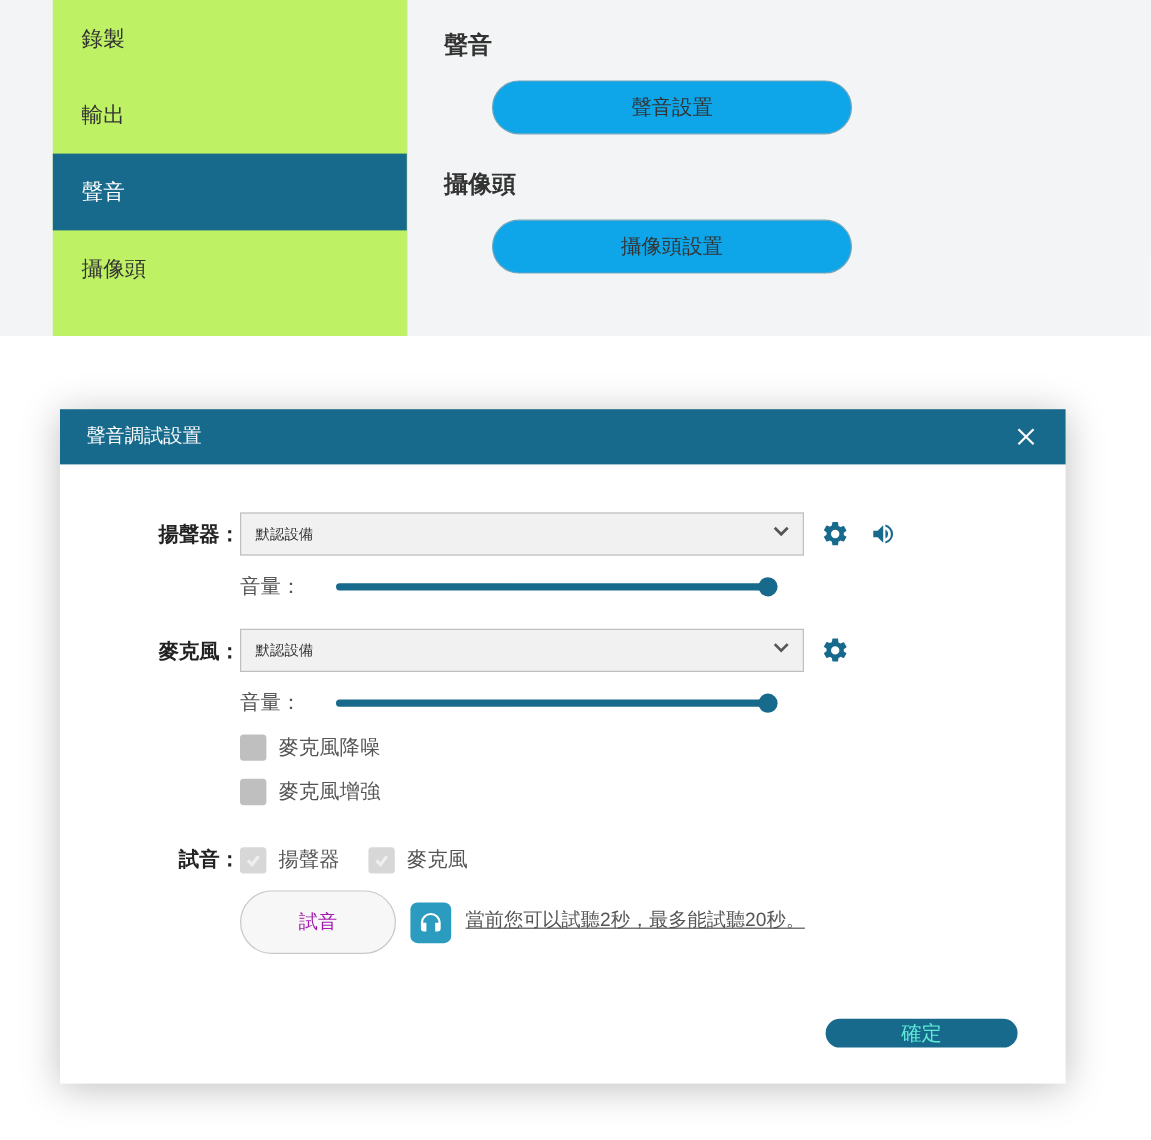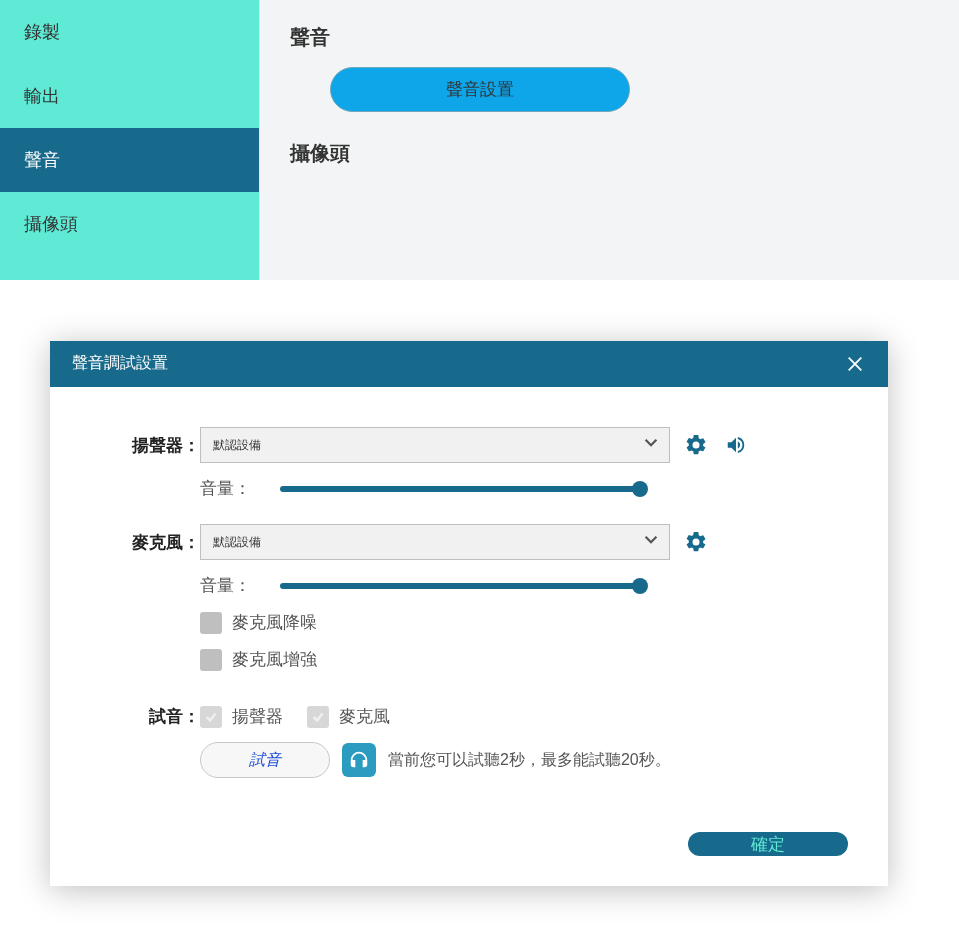--- a/index.html
+++ b/index.html
@@ -1,21 +1,21 @@
 <!DOCTYPE html>
 <html><head>
 <meta charset="utf-8">
 <style>
   * { box-sizing: border-box; margin: 0; padding: 0; font-family: "Microsoft YaHei", "PingFang TC", "Heiti TC", sans-serif; }
   body { background: #fff; width: 959px; height: 950px; position: relative; overflow: hidden; }
 
   .window { width: 959px; }
   .titlebar { background: #186a8c; color: #fff; padding: 14px 24px; font-size: 18px; }
   .body { display: flex; background: #f3f4f5; height: 280px; }
-  .sidebar { width: 260px; background: #5eead4; border-right: 1px solid #e5e5e5; }
+  .sidebar { width: 296px; background: #bef264; border-right: 1px solid #e5e5e5; margin-left: 44px; }
   .side-item { padding: 20px 24px; font-size: 18px; color: #333; cursor: pointer; }
   .side-item.active { background: #186a8c; color: #fff; }
   .main { flex: 1; padding: 24px 30px; }
   .section-heading { font-size: 20px; font-weight: bold; color: #333; margin-bottom: 16px; }
   .section-block { margin-bottom: 28px; }
   .pill-btn { display: block; margin-left: 40px; width: 300px; padding: 10px 0; text-align: center;
               background: #0ea5e9; border: 1px solid #6fa6bb; border-radius: 999px; font-size: 17px;
               color: #333; cursor: pointer; }
 
   .modal { position: absolute; top: 341px; left: 50px; width: 838px; background: #fff;
@@ -39,26 +39,26 @@
   .slider-track { position: relative; width: 360px; height: 6px; background: #186a8c; border-radius: 3px; margin-left: 80px; }
   .slider-thumb { position: absolute; right: -8px; top: 50%; transform: translateY(-50%);
                   width: 16px; height: 16px; border-radius: 50%; background: #186a8c; }
   .indent { margin-left: 110px; }
   .chk { display: inline-flex; align-items: flex-end; margin-right: 24px; }
   .chk-box { width: 22px; height: 22px; border-radius: 3px; background: #bfbfbf; margin-right: 10px;
              display: flex; align-items: center; justify-content: center; cursor: pointer; }
   .chk-box.lite { background: #d7d7d7; }
   .chk-box svg { width: 14px; height: 14px; stroke: #fff; stroke-width: 3; fill: none; opacity: 0.6; }
   .chk-label { color: #555; }
-  .test-btn { width: 130px; height: 36px; border: 1px solid #c8c8c8; border-radius: 999px; background: #f7f7f7;
-              color: #1d4ed8; font-size: 16px; cursor: pointer; font-style: italic; }
+  .test-btn { width: 130px; height: 53px; border: 1px solid #c8c8c8; border-radius: 999px; background: #f7f7f7;
+              color: #a21caf; font-size: 16px; cursor: pointer; }
   .headphone-icon { width: 34px; height: 34px; border-radius: 6px; background: #2b9bbf; margin: 0 12px;
                     display: flex; align-items: center; justify-content: center; }
   .headphone-icon svg { width: 22px; height: 22px; fill: #fff; }
-  .test-desc { flex: 1; color: #555; font-size: 16px; line-height: 1.4; }
+  .test-desc { flex: 1; color: #555; font-size: 16px; line-height: 1.4; text-decoration: underline; }
   .modal-footer { display: flex; justify-content: flex-end; padding: 30px 40px 30px; }
   .ok-btn { width: 160px; height: 24px; background: #186a8c; color: #5eead4; border: none; border-radius: 999px;
             font-size: 17px; cursor: pointer; }
   .gap { height: 10px; }
 </style>
 </head>
 <body>
 
 <div class="window">
   <div class="body">
@@ -69,20 +69,21 @@
       <div class="side-item">攝像頭</div>
       <div class="side-item" style="padding-bottom:0;overflow:hidden;height:18px;">鼠標和鍵盤</div>
     </div>
     <div class="main">
       <div class="section-block">
         <div class="section-heading">聲音</div>
         <button class="pill-btn">聲音設置</button>
       </div>
       <div class="section-block">
         <div class="section-heading">攝像頭</div>
+        <button class="pill-btn">攝像頭設置</button>
       </div>
     </div>
   </div>
 </div>
 
 <div class="modal">
   <div class="modal-header">
     <span>聲音調試設置</span>
     <span class="close-x">
       <svg viewBox="0 0 20 20">

